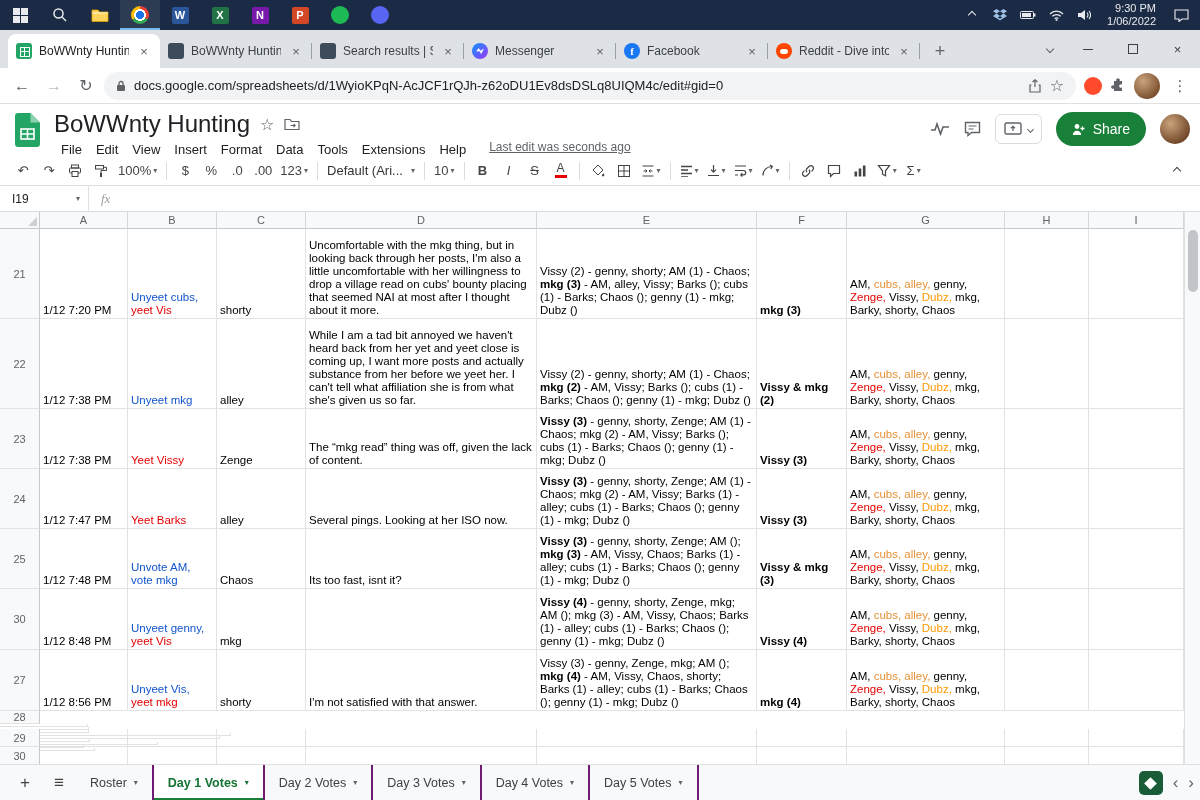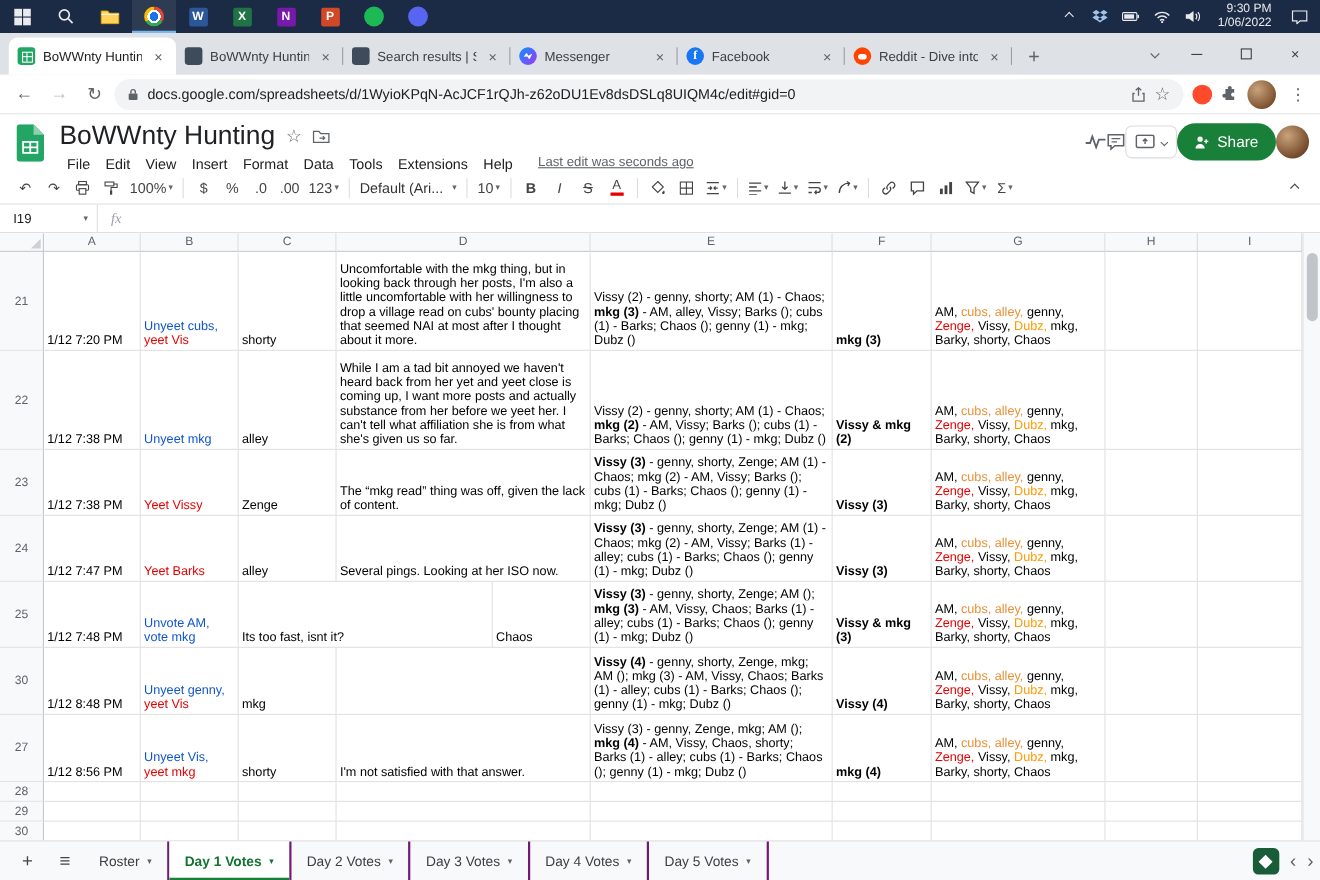--- a/index.html
+++ b/index.html
@@ -66,21 +66,21 @@
   
   .sheets-header{height:52px;background:#fff;display:flex;align-items:stretch;position:relative}
   .logo-wrap{width:54px;display:flex;align-items:center;justify-content:center}
   .title-block{padding-top:6px}
   .doc-title-row{display:flex;align-items:center;gap:10px}
   .doc-title{font-size:24px;color:#202124}
   .mini-ico{color:#5f6368;display:flex;align-items:center}
   .menubar{display:flex;align-items:flex-start;gap:2px;margin-top:2px}
   .menu-item{font-size:13px;color:#202124;padding:2px 7px;border-radius:4px;cursor:pointer}
   .last-edit{font-size:12px;color:#5f6368;text-decoration:underline;margin-left:14px;cursor:pointer}
-  .header-right{position:absolute;right:10px;top:8px;display:flex;align-items:center;}
+  .header-right{position:absolute;right:10px;top:8px;display:flex;align-items:center;gap:14px}
   .hdr-ico{color:#5f6368;display:flex;align-items:center;cursor:pointer}
   .present-btn{border:1px solid #dadce0;border-radius:6px;height:30px;display:flex;align-items:center;padding:0 8px;gap:6px;color:#5f6368;cursor:pointer}
   .share-btn{background:#188038;color:#fff;height:34px;border-radius:17px;display:flex;align-items:center;gap:8px;padding:0 16px;font-size:14px;font-weight:500;cursor:pointer}
   .sheets-avatar{width:30px;height:30px;border-radius:50%;background:radial-gradient(circle at 35% 32%,#caa37c,#6f4526 75%)}
 
   
   .toolbar{height:30px;display:flex;align-items:center;padding:0 10px;border-bottom:1px solid #e0e0e0;color:#444}
   .tbtn{min-width:26px;height:24px;padding:0 4px;border-radius:4px;display:flex;align-items:center;justify-content:center;font-size:13px;gap:2px;cursor:pointer;white-space:nowrap}
   .caret{font-size:8px;color:#666;line-height:1}
   .sep{width:1px;height:18px;background:#dadce0;margin:0 5px;flex:none}
@@ -609,25 +609,25 @@
           <div class="cell w-i"></div>
         </div>
         <div class="row" style="height: 60px;">
           <div class="gut">25</div>
           <div class="cell w-a">
             <span class="celltext">1/12 7:48 PM</span>
           </div>
           <div class="cell w-b">
             <span class="celltext"><span style="color: rgb(17, 85, 204);">Unvote AM, vote mkg</span></span>
           </div>
+          <div class="cell w-c">
+            <span class="celltext">Chaos</span>
+          </div>
           <div class="cell w-d">
             <span class="celltext">Its too fast, isnt it?</span>
-          </div>
-          <div class="cell w-c">
-            <span class="celltext">Chaos</span>
           </div>
           <div class="cell w-e">
             <span class="celltext"><span style="font-weight: 700;">Vissy (3)</span><span> - genny, shorty, Zenge; AM (); </span><span style="font-weight: 700;">mkg (3)</span><span> - AM, Vissy, Chaos; Barks (1) - alley; cubs (1) - Barks; Chaos (); genny (1) - mkg; Dubz ()</span></span>
           </div>
           <div class="cell w-f fbold">
             <span class="celltext">Vissy &amp; mkg (3)</span>
           </div>
           <div class="cell w-g">
             <span class="celltext"><span>AM, </span><span style="color: rgb(230, 145, 56);">cubs, </span><span style="color: rgb(230, 145, 56);">alley, </span><span>genny, </span><span style="color: rgb(230, 0, 0);">Zenge, </span><span>Vissy, </span><span style="color: rgb(255, 153, 0);">Dubz, </span><span>mkg, </span><span>Barky, shorty, Chaos</span></span>
           </div>
@@ -677,21 +677,21 @@
           </div>
           <div class="cell w-f fbold">
             <span class="celltext">mkg (4)</span>
           </div>
           <div class="cell w-g">
             <span class="celltext"><span>AM, </span><span style="color: rgb(230, 145, 56);">cubs, </span><span style="color: rgb(230, 145, 56);">alley, </span><span>genny, </span><span style="color: rgb(230, 0, 0);">Zenge, </span><span>Vissy, </span><span style="color: rgb(255, 153, 0);">Dubz, </span><span>mkg, </span><span>Barky, shorty, Chaos</span></span>
           </div>
           <div class="cell w-h"></div>
           <div class="cell w-i"></div>
         </div>
-        <div class="row" style="height: 18px;">
+        <div class="row" style="height: 18px; flex-direction: column;">
           <div class="gut">28</div>
           <div class="cell w-a"></div>
           <div class="cell w-b">
             <span class="celltext"></span>
           </div>
           <div class="cell w-c"></div>
           <div class="cell w-d"></div>
           <div class="cell w-e">
             <span class="celltext"></span>
           </div>

